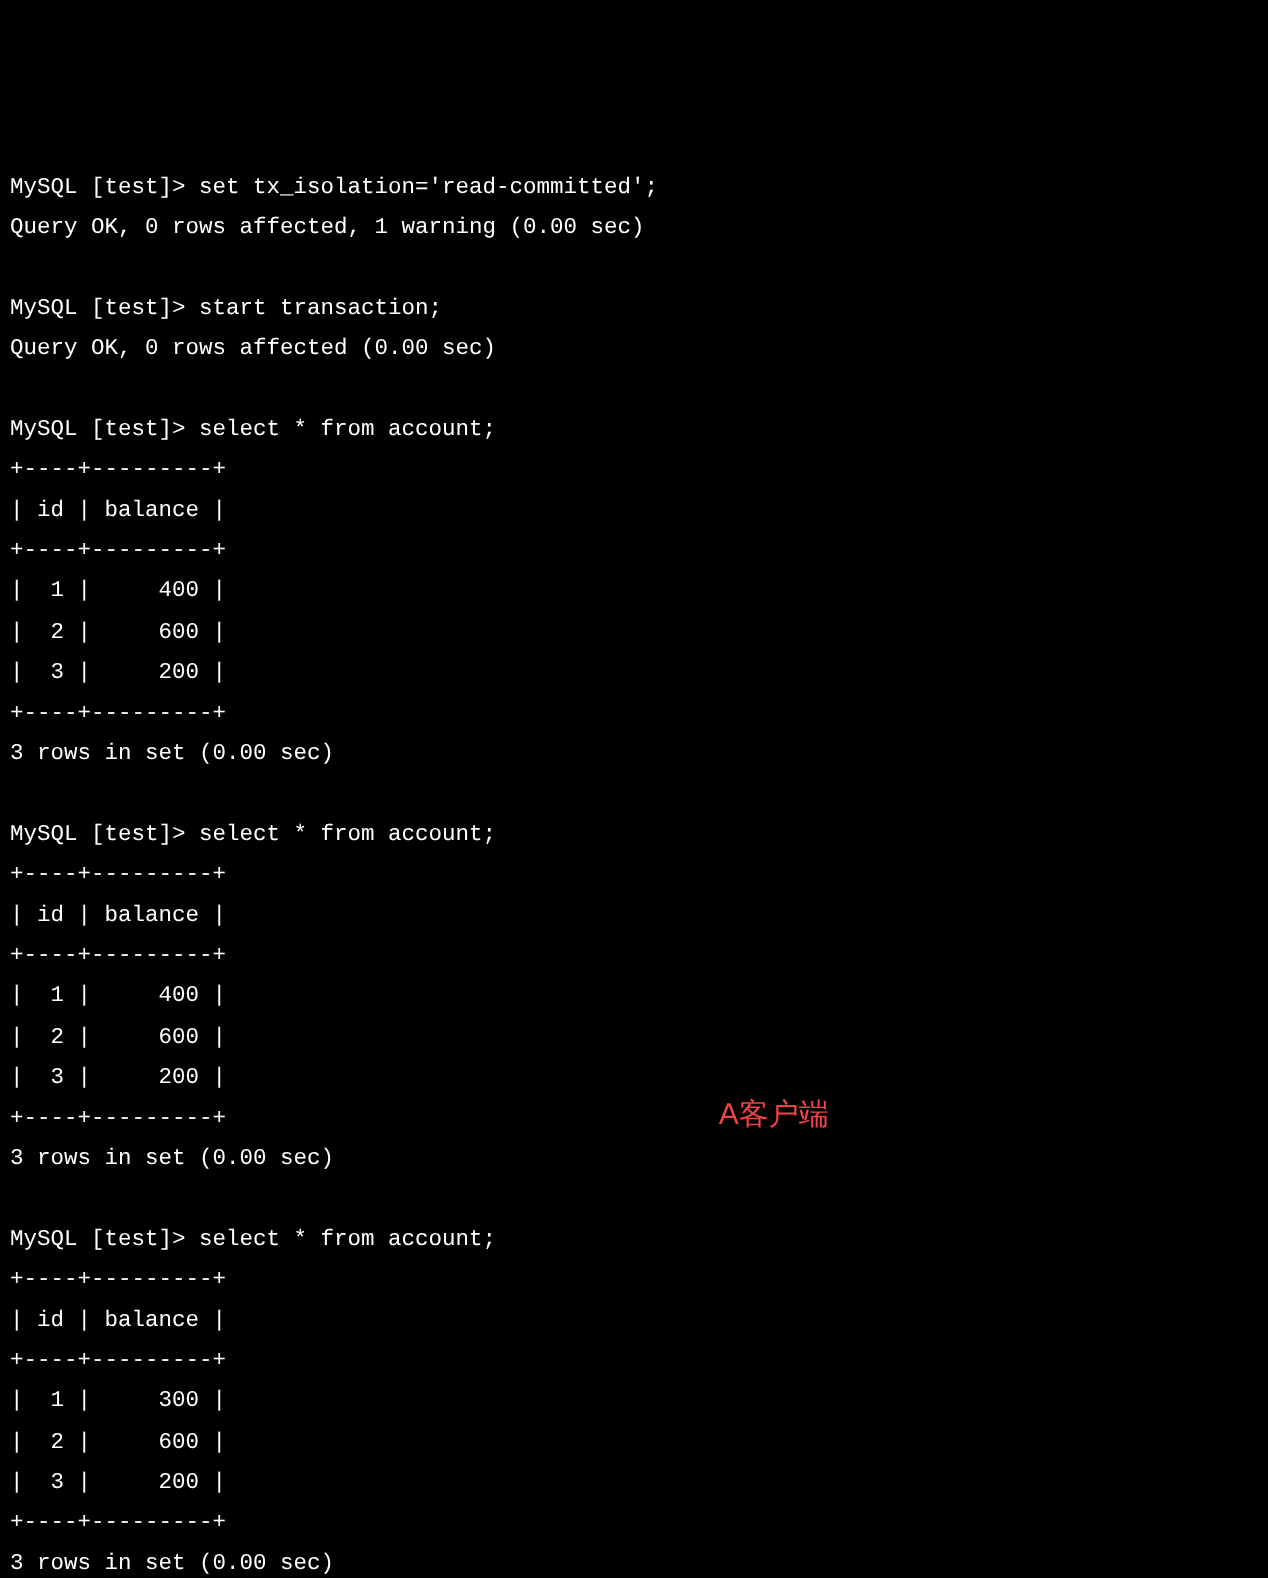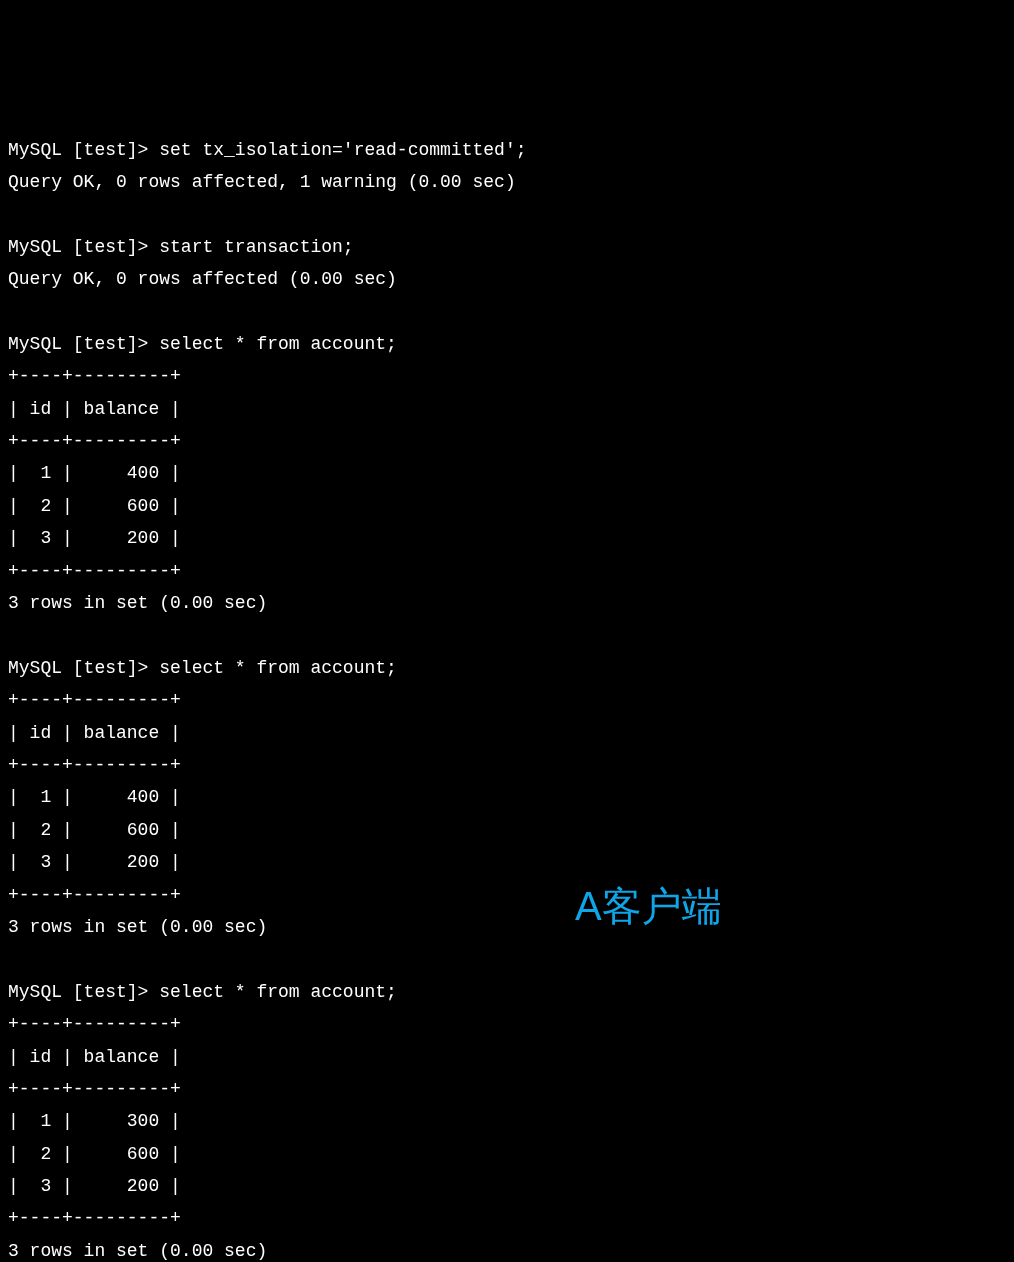--- a/index.html
+++ b/index.html
@@ -18,22 +18,22 @@
       width: 1014px;
       height: 1262px;
       overflow: hidden;
       position: relative;
     }
     .terminal-line {
       display: block;
     }
     .annotation {
       position: absolute;
-      color: #0ea5e9;
-      font-size: 40px;
+      color: #ef4444;
+      font-size: 24px;
       font-family: 'Microsoft YaHei', 'SimHei', sans-serif;
       font-weight: normal;
     }
   </style>
 </head>
 <body>
 
 
 
 <div id="terminal"><span class="terminal-line">MySQL [test]&gt; set tx_isolation='read-committed';</span><span class="terminal-line">Query OK, 0 rows affected, 1 warning (0.00 sec)</span><span class="terminal-line">&nbsp;</span><span class="terminal-line">MySQL [test]&gt; start transaction;</span><span class="terminal-line">Query OK, 0 rows affected (0.00 sec)</span><span class="terminal-line">&nbsp;</span><span class="terminal-line">MySQL [test]&gt; select * from account;</span><span class="terminal-line">+----+---------+</span><span class="terminal-line">| id | balance |</span><span class="terminal-line">+----+---------+</span><span class="terminal-line">|  1 |     400 |</span><span class="terminal-line">|  2 |     600 |</span><span class="terminal-line">|  3 |     200 |</span><span class="terminal-line">+----+---------+</span><span class="terminal-line">3 rows in set (0.00 sec)</span><span class="terminal-line">&nbsp;</span><span class="terminal-line">MySQL [test]&gt; select * from account;</span><span class="terminal-line">+----+---------+</span><span class="terminal-line">| id | balance |</span><span class="terminal-line">+----+---------+</span><span class="terminal-line">|  1 |     400 |</span><span class="terminal-line">|  2 |     600 |</span><span class="terminal-line">|  3 |     200 |</span><span class="terminal-line">+----+---------+</span><span class="terminal-line">3 rows in set (0.00 sec)</span><span class="terminal-line">&nbsp;</span><span class="terminal-line">MySQL [test]&gt; select * from account;</span><span class="terminal-line">+----+---------+</span><span class="terminal-line">| id | balance |</span><span class="terminal-line">+----+---------+</span><span class="terminal-line">|  1 |     300 |</span><span class="terminal-line">|  2 |     600 |</span><span class="terminal-line">|  3 |     200 |</span><span class="terminal-line">+----+---------+</span><span class="terminal-line">3 rows in set (0.00 sec)</span></div>

